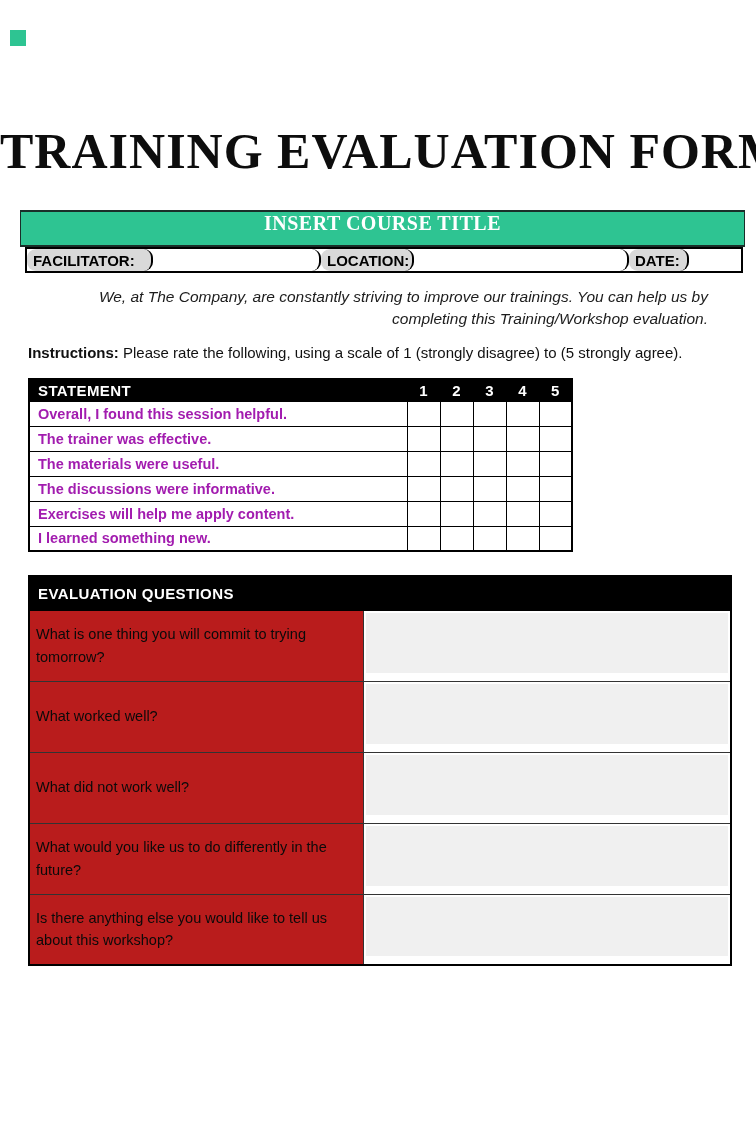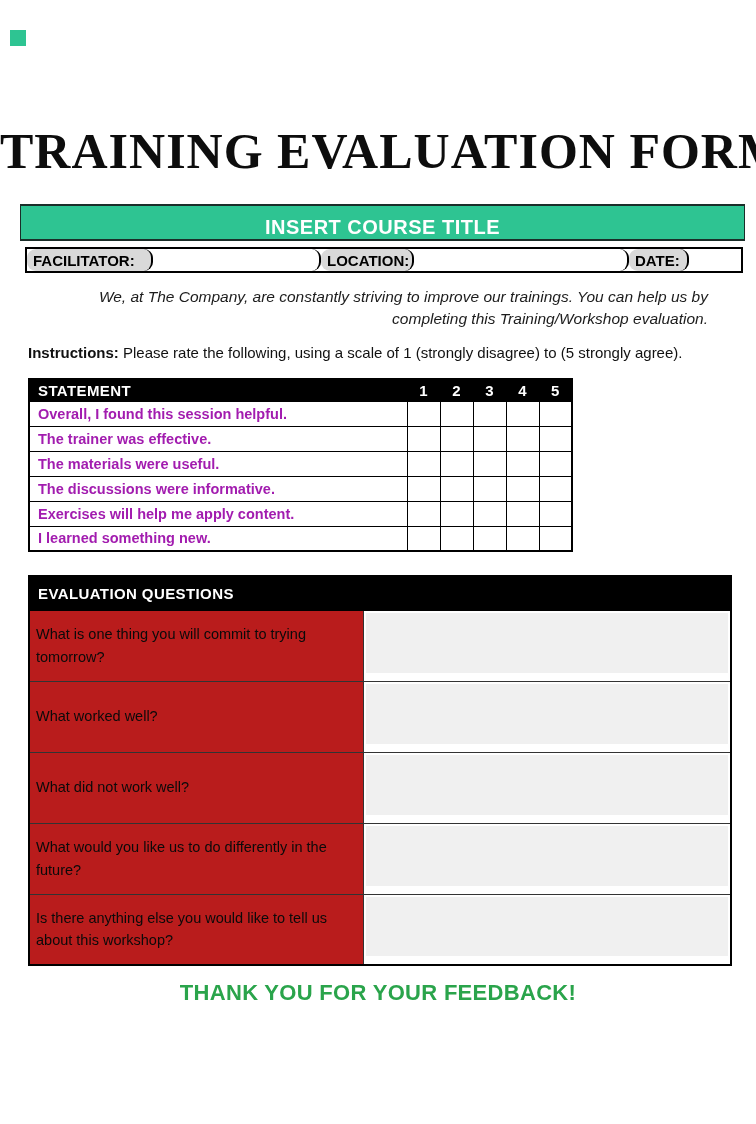--- a/index.html
+++ b/index.html
@@ -23,28 +23,28 @@
     text-align: center;
     font-family: "Liberation Serif", serif;
     font-weight: bold;
     font-size: 50px;
     letter-spacing: 1px;
     color: #0d0d0d;
     white-space: nowrap;
   }
 
   .course-banner {
-    position: absolute; left: 20px; top: 204px;
+    position: absolute; left: 20px; top: 210px;
     width: 725px; height: 37px;
     background: #2ec492;
     border-top: 2px solid #1a2e29;
     border-bottom: 2px solid #1a2e29;
     border-left: 1px solid #1a2e29;
     border-right: 1px solid #1a2e29;
-    display: flex; align-items: flex-end; justify-content: center;
+    display: flex; align-items: flex-start; justify-content: center; font-family: Liberation Serif, serif;
   }
   .course-banner span {
     color: #ffffff; font-weight: bold; font-size: 20px;
     letter-spacing: 0.5px;
     font-stretch: condensed;
   }
 
   .info-row {
     position: absolute; left: 25px; top: 247px;
     width: 718px; height: 26px;
@@ -276,15 +276,14 @@
       </tr>
       <tr>
         <td class="question">Is there anything else you would like to tell us about this workshop?</td>
         <td class="answer">
             <div class="answer-area"></div>
           </td>
       </tr>
     </tbody>
   </table>
 
-  <div class="thank-you">THANK YOU FOR YOUR FEEDBACK!</div>
 
 </div>
 
 </body></html>

